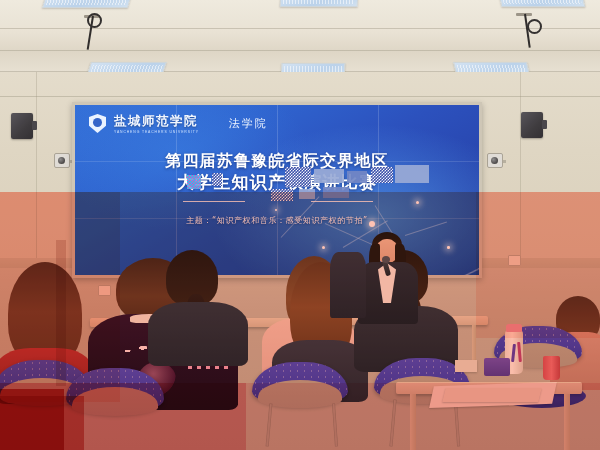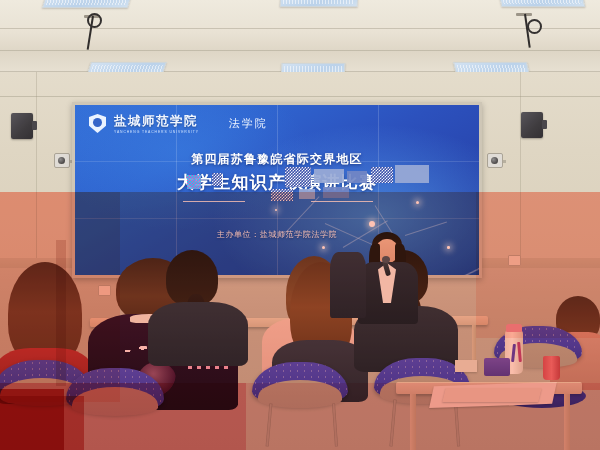--- a/index.html
+++ b/index.html
@@ -55,21 +55,21 @@
   .shield{width:17px;height:19px;background:#eaf3ff;
     clip-path:polygon(50% 0,100% 16%,100% 62%,50% 100%,0 62%,0 16%);position:relative;}
   .shield::after{content:"";position:absolute;left:4px;top:4px;width:9px;height:9px;border-radius:50%;
     background:#2f63c8;}
   .logo-cn{color:#f2f7ff;font-size:12.5px;font-weight:bold;letter-spacing:1.5px;
     font-family:"DejaVu Sans","Liberation Sans",sans-serif;text-shadow:0 1px 2px rgba(0,0,0,.3);}
   .logo-en{color:#cfe2ff;font-size:3.4px;letter-spacing:.9px;font-family:"Liberation Sans",sans-serif;}
   .logo-dept{color:#eef4ff;font-size:11px;letter-spacing:2px;font-family:"DejaVu Sans",sans-serif;}
 
   .ttl1{position:absolute;left:0;right:0;top:46px;text-align:center;color:#ffffff;
-    font-size:12px;font-weight:bold;letter-spacing:1.2px;
+    font-size:16px;font-weight:bold;letter-spacing:1.2px;
     font-family:"DejaVu Sans","Liberation Sans",sans-serif;text-shadow:0 1px 3px rgba(10,30,90,.65);}
   .ttl2{position:absolute;left:0;right:0;top:66px;text-align:center;color:#ffffff;
     font-size:17px;font-weight:bold;letter-spacing:1.2px;
     font-family:"DejaVu Sans","Liberation Sans",sans-serif;text-shadow:0 1px 3px rgba(10,30,90,.65);}
   .ttl3{position:absolute;left:0;right:0;top:88px;text-align:center;color:#ffffff;
     font-size:14px;font-weight:bold;letter-spacing:3px;
     font-family:"DejaVu Sans","Liberation Sans",sans-serif;text-shadow:0 1px 3px rgba(10,30,90,.65);}
   .rule{position:absolute;top:96px;height:1px;background:rgba(255,255,255,.8);width:62px;}
   .sub{position:absolute;left:0;right:0;text-align:center;color:#f0f5ff;font-size:8px;
     letter-spacing:.6px;font-family:"DejaVu Sans","Liberation Sans",sans-serif;
@@ -197,21 +197,21 @@
           <div class="logo-en">YANCHENG TEACHERS UNIVERSITY</div>
         </div>
         <div class="logo-dept" style="margin-left:22px;">法学院</div>
       </div>
 
       <div class="ttl1">第四届苏鲁豫皖省际交界地区</div>
       <div class="ttl2">大学生知识产权演讲比赛</div>
       <div class="rule" style="left:108px;"></div>
       <div class="rule" style="left:236px;"></div>
 
-      <div class="sub" style="top:124px;">主办单位：盐城师范学院法学院</div>
+      <div class="sub" style="top:110px;">主题：“知识产权和音乐：感受知识产权的节拍”</div>
 
       <div class="screen-seam-v" style="left:101px;"></div>
       <div class="screen-seam-v" style="left:202px;"></div>
       <div class="screen-seam-v" style="left:303px;"></div>
       <div class="screen-seam-h" style="top:56px;"></div>
       <div class="screen-seam-h" style="top:113px;"></div>
 
       <div class="glitch gl-mag" style="left:112px;top:70px;width:14px;height:14px;"></div>
       <div class="glitch gl-check" style="left:137px;top:68px;width:10px;height:13px;"></div>
       <div class="glitch gl-check" style="left:210px;top:62px;width:26px;height:20px;"></div>

